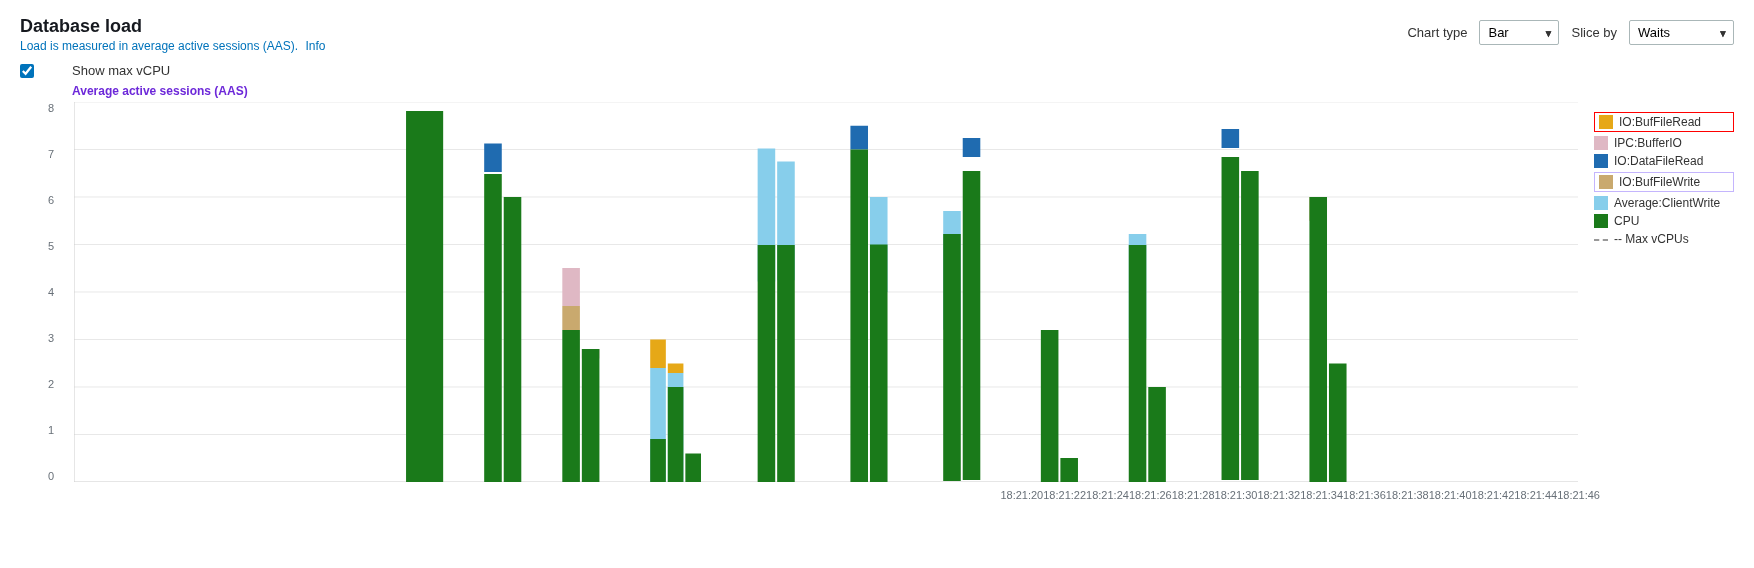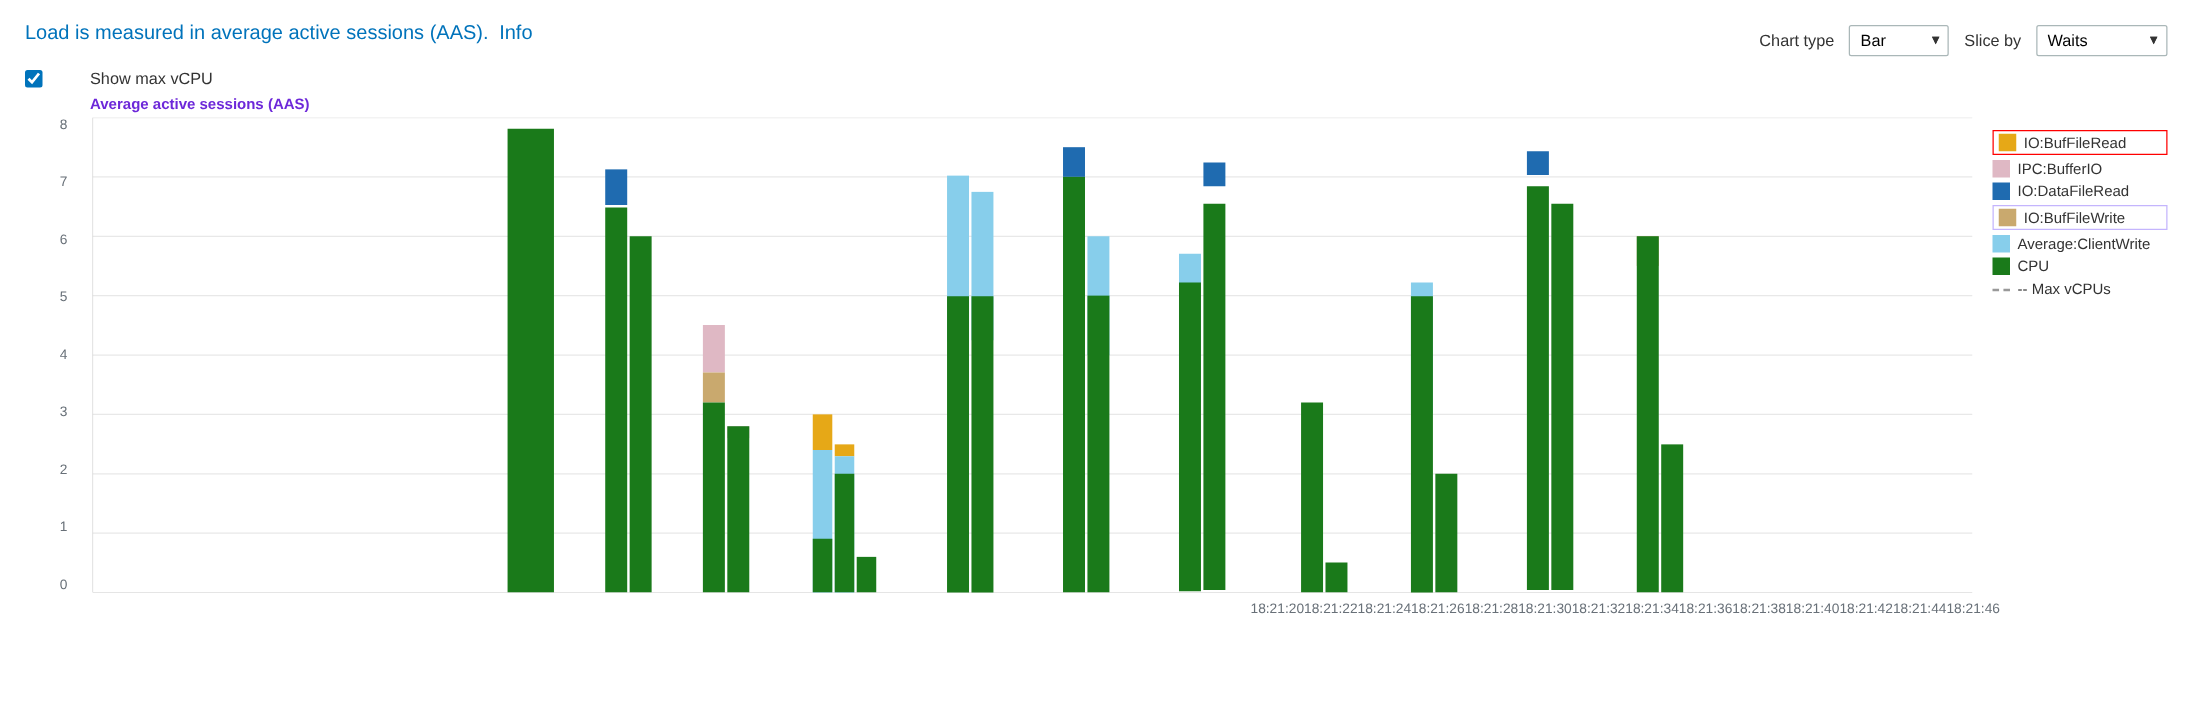--- a/index.html
+++ b/index.html
@@ -1,20 +1,20 @@
 <!DOCTYPE html>
 <html><head>
   <meta charset="utf-8">
   <style>
     * { box-sizing: border-box; margin: 0; padding: 0; }
     body { font-family: -apple-system, BlinkMacSystemFont, 'Segoe UI', Arial, sans-serif; font-size: 13px; background: #fff; color: #333; }
     .container { padding: 16px 20px; width: 1754px; min-height: 568px; }
     .header { display: flex; align-items: flex-start; justify-content: space-between; }
     .header-left h1 { font-size: 18px; font-weight: 600; color: #16191f; }
-    .header-left p { font-size: 16px; color: #687078; margin-top: 2px; }
+    .header-left p { font-size: 12px; color: #687078; margin-top: 2px; }
     .header-left p span { color: #0073bb; cursor: pointer; }
     .header-right { display: flex; align-items: center; gap: 12px; margin-top: 4px; }
     .header-right label { font-size: 13px; color: #333; font-weight: 500; }
     select { font-size: 13px; padding: 4px 24px 4px 8px; border: 1px solid #aab7b8; border-radius: 2px; background: #fff; appearance: none; background-image: none; cursor: pointer; min-width: 80px; }
     .select-wrapper { position: relative; display: inline-block; }
     .select-wrapper::after { content: '▼'; font-size: 10px; position: absolute; right: 6px; top: 50%; transform: translateY(-50%); pointer-events: none; color: #333; }
     .checkbox-row { display: flex; align-items: center; gap: 6px; margin: 10px 0 6px 0; }
     .checkbox-row input[type=checkbox] { width: 14px; height: 14px; accent-color: #0073bb; }
     .checkbox-row label { font-size: 13px; color: #333; margin-left: 32px; }
     .chart-area { display: flex; flex-direction: column; margin-top: 4px; }
@@ -30,20 +30,21 @@
     .legend-dashed { width: 14px; height: 2px; border-top: 2px dashed #999; flex-shrink: 0; margin-top: 1px; }
     .legend-item.highlighted { border: 1px solid red; padding: 1px 3px; }
   </style>
 </head>
 <body>
 
 <div class="container">
 
   <div class="header">
     <div class="header-left">
+      <h1>Database load</h1>
       <p>
         <span>Load is measured in average active sessions (AAS).</span>
         <span style="color:#0073bb;cursor:pointer;margin-left:4px;">Info</span>
       </p>
     </div>
     <div class="header-right">
       <label>Chart type</label>
       <div class="select-wrapper">
         <select>
           <option>Bar</option>

